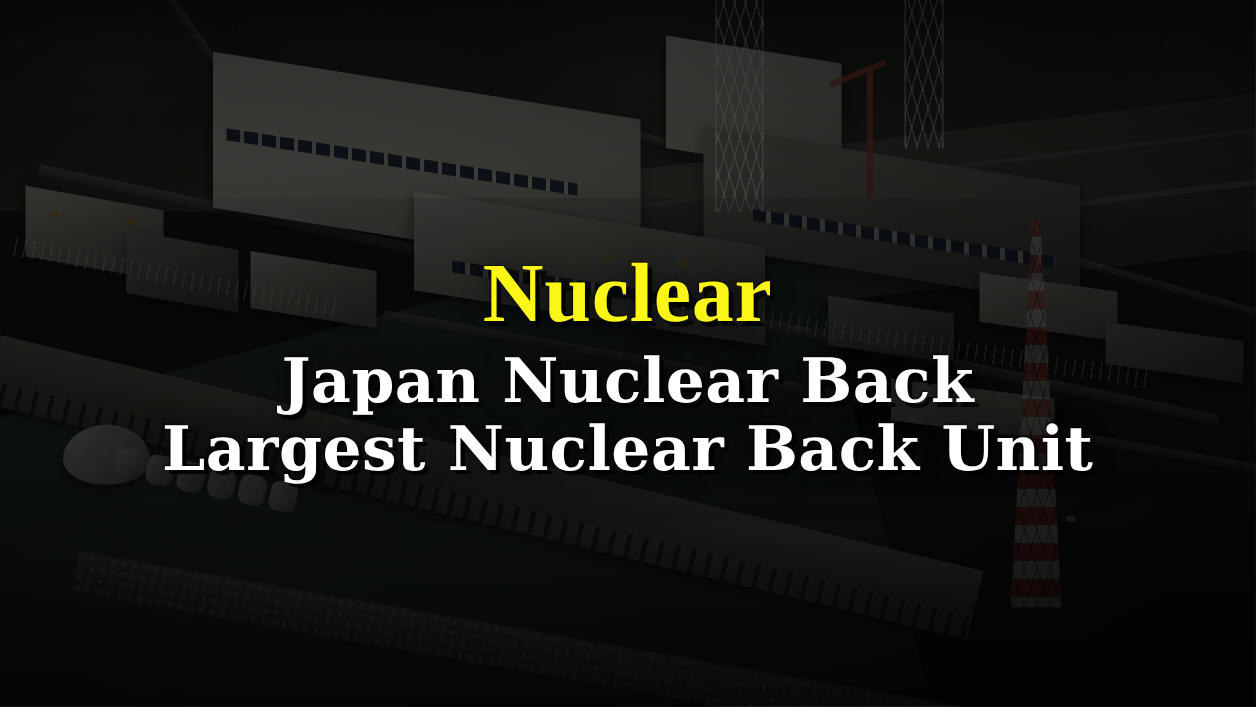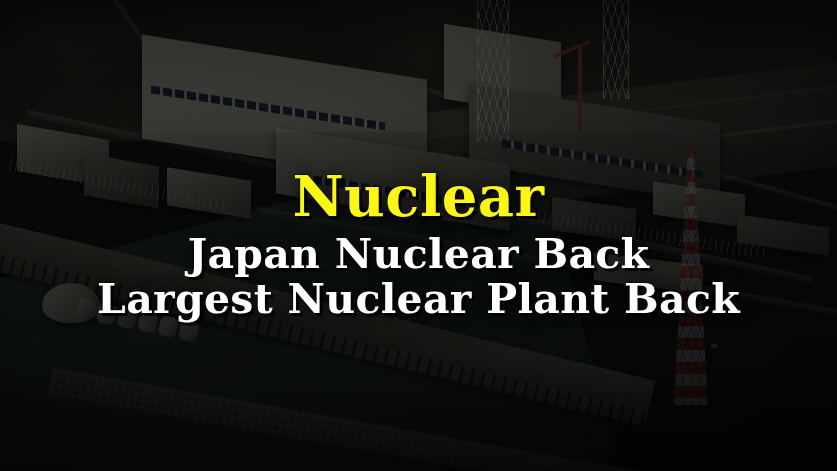--- a/index.html
+++ b/index.html
@@ -246,20 +246,21 @@
     padding-top:18px;
   }
   .kicker {
     font-size:56px; line-height:1.0; font-weight:700;
     color:#fcf617;
     letter-spacing:.5px;
     text-shadow:
       3px 3px 0 rgba(0,0,0,.80),
       -1px -1px 0 rgba(0,0,0,.45),
       0 0 16px rgba(0,0,0,.75);
+    font-family: Liberation Serif, serif;
   }
   .headline {
     margin-top:8px;
     font-size:41px; line-height:1.08; font-weight:700;
     color:#ffffff;
     letter-spacing:.3px;
     text-shadow:
       3px 3px 0 rgba(0,0,0,.82),
       -1px -1px 0 rgba(0,0,0,.42),
       0 0 14px rgba(0,0,0,.70);
@@ -333,17 +334,17 @@
     <div class="shade-overall"></div>
     <div class="shade-textwash"></div>
     <div class="shade-vignette"></div>
     <div class="shade-bottom"></div>
   </div>
 
   <div class="overlay">
     <div class="kicker">Nuclear</div>
     <div class="headline">
       <span class="l1">Japan Nuclear Back</span>
-      <span class="l2">Largest Nuclear Plant Back</span>
+      <span class="l2">Largest Nuclear Back Unit</span>
     </div>
   </div>
 
 </div>
 
 </body></html>

